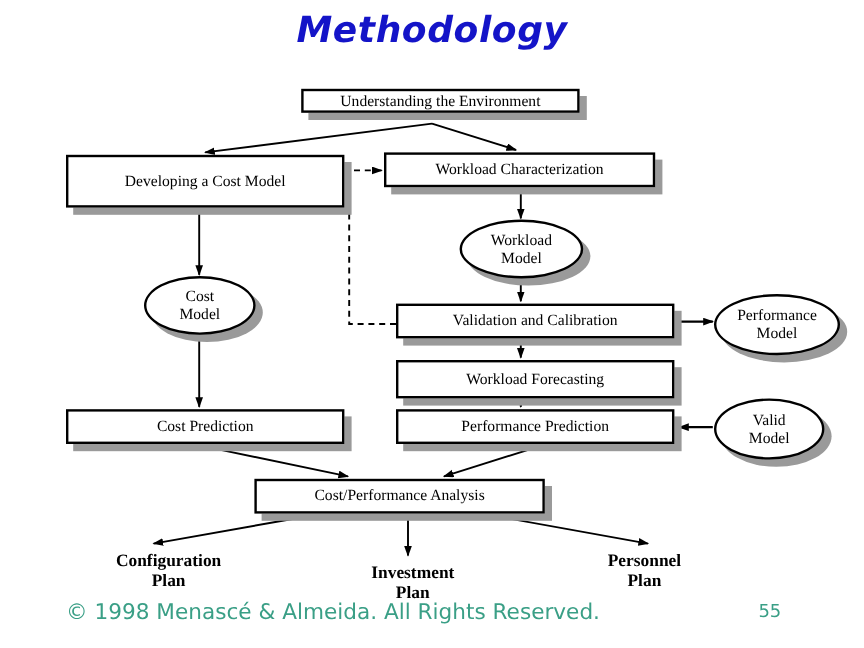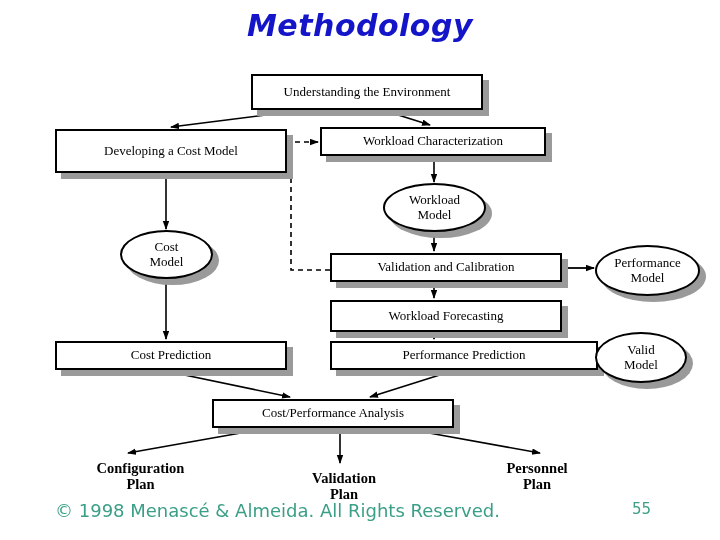--- a/index.html
+++ b/index.html
@@ -128,21 +128,21 @@
     <path d="M446,373 L370,397" stroke="#000" stroke-width="1.6" fill="none" marker-end="url(#ah)"></path>
 
     <path d="M252,431 L128,453" stroke="#000" stroke-width="1.6" fill="none" marker-end="url(#ah)"></path>
 
     <path d="M340,431 L340,463" stroke="#000" stroke-width="1.6" fill="none" marker-end="url(#ah)"></path>
 
     <path d="M418,431 L540,453" stroke="#000" stroke-width="1.6" fill="none" marker-end="url(#ah)"></path>
   </svg>
 
   <div id="nodes">
-      <div class="node box" style="left: 251px; top: 74px; width: 232px; height: 36px;">
+      <div class="node box" style="left: 251px; top: 74px; width: 232px; height: 20px;">
         <span style="white-space: pre-line;">Understanding the Environment</span>
       </div>
       <div class="node box" style="left: 55px; top: 129px; width: 232px; height: 44px;">
         <span style="white-space: pre-line;">Developing a Cost Model</span>
       </div>
       <div class="node box" style="left: 320px; top: 127px; width: 226px; height: 29px;">
         <span style="white-space: pre-line;">Workload Characterization</span>
       </div>
       <div class="node ellipse" style="left: 383px; top: 183px; width: 103px; height: 49px;">
         <span style="white-space: pre-line;">Workload
@@ -158,36 +158,36 @@
       <div class="node ellipse" style="left: 595px; top: 245px; width: 105px; height: 51px;">
         <span style="white-space: pre-line;">Performance
 Model</span>
       </div>
       <div class="node box" style="left: 330px; top: 300px; width: 232px; height: 32px; justify-content: center;">
         <span style="white-space: pre-line;">Workload Forecasting</span>
       </div>
       <div class="node box" style="left: 55px; top: 341px; width: 232px; height: 29px;">
         <span style="white-space: pre-line;">Cost Prediction</span>
       </div>
-      <div class="node box" style="left: 330px; top: 341px; width: 268px; height: 29px; text-align: right;">
+      <div class="node box" style="left: 330px; top: 341px; width: 232px; height: 29px; text-align: right;">
         <span style="white-space: pre-line;">Performance Prediction</span>
       </div>
       <div class="node ellipse" style="left: 595px; top: 332px; width: 92px; height: 51px;">
         <span style="white-space: pre-line;">Valid
 Model</span>
       </div>
       <div class="node box" style="left: 212px; top: 399px; width: 242px; height: 29px;">
         <span style="white-space: pre-line;">Cost/Performance Analysis</span>
       </div>
       <div class="node plain" style="left: 73px; top: 456px; width: 135px; height: 40px;">
         <span style="white-space: pre-line;">Configuration
 Plan</span>
       </div>
       <div class="node plain" style="left: 282px; top: 466px; width: 124px; height: 40px;">
-        <span style="white-space: pre-line;">Validation
+        <span style="white-space: pre-line;">Investment
 Plan</span>
       </div>
       <div class="node plain" style="left: 478px; top: 456px; width: 118px; height: 40px;">
         <span style="white-space: pre-line;">Personnel
 Plan</span>
       </div>
     </div>
 
   <div class="footer-copy">© 1998 Menascé &amp; Almeida. All Rights Reserved.</div>
   <div class="footer-page">55</div>

